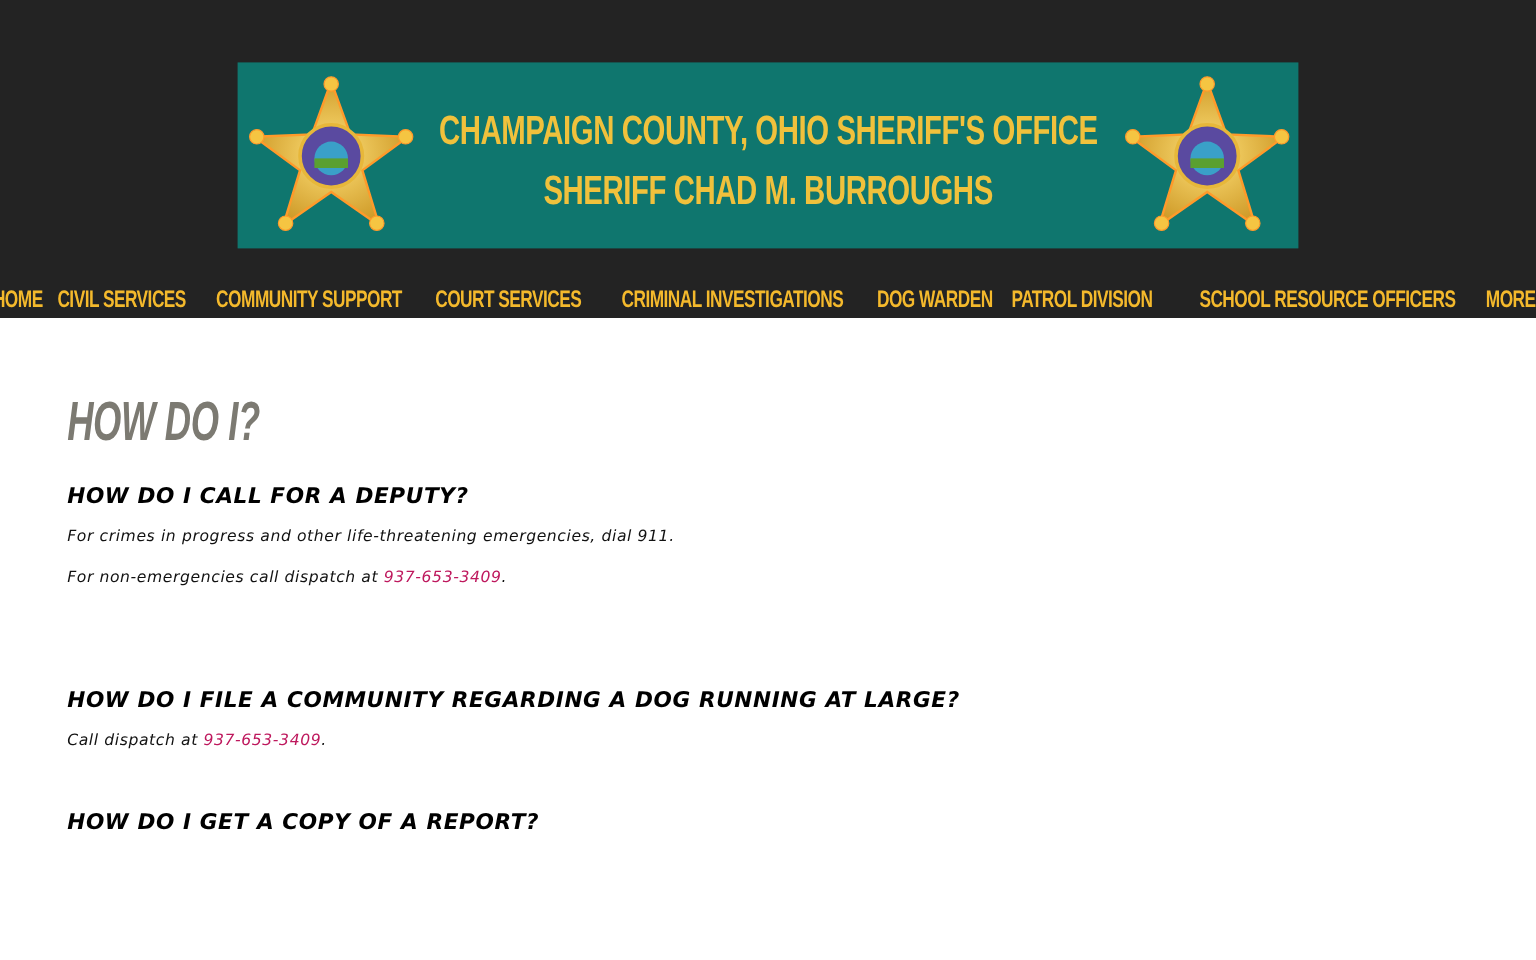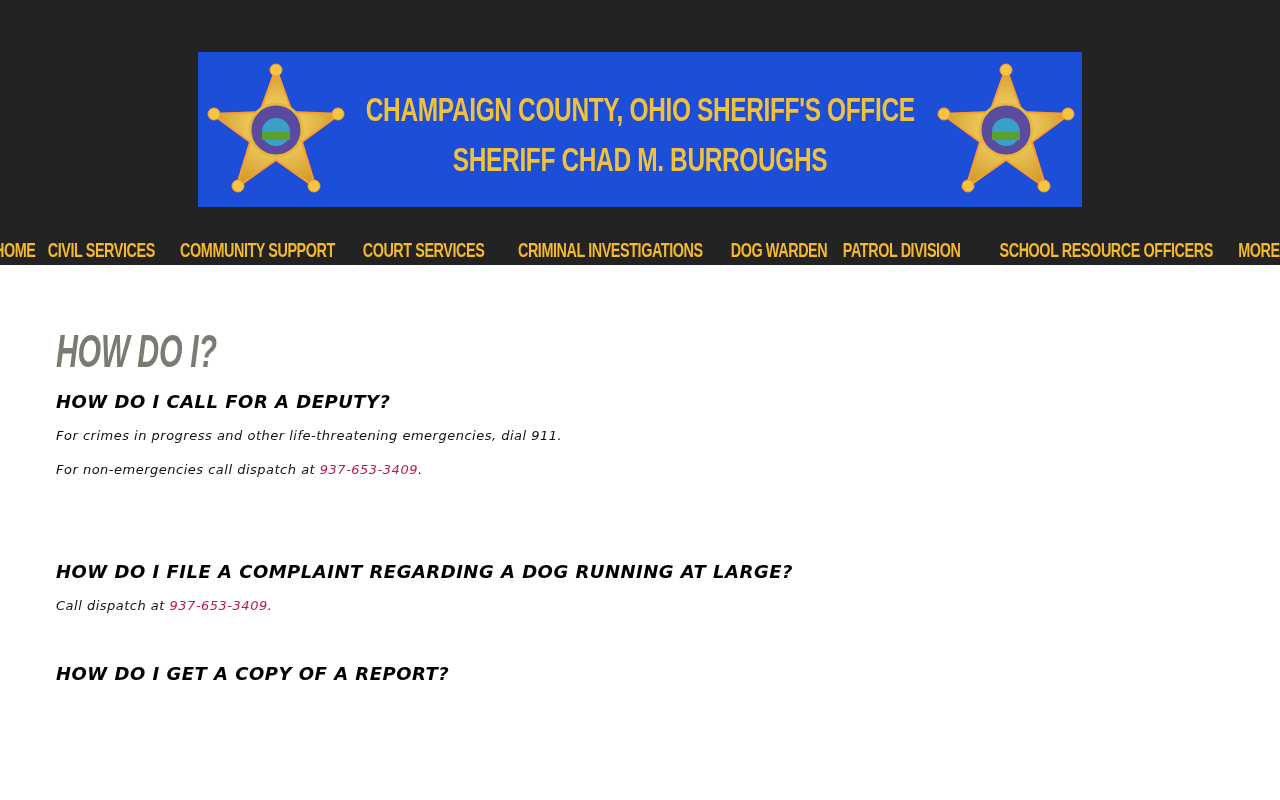--- a/index.html
+++ b/index.html
@@ -10,21 +10,21 @@
   }
   .site-header {
     background: #232323;
     height: 265px;
     position: relative;
   }
   .banner {
     position: absolute;
     left: 198px; top: 52px;
     width: 884px; height: 155px;
-    background: #1d4ed8;
+    background: #0f766e;
     overflow: hidden;
   }
   .badge {
     position: absolute;
     top: 8px;
     width: 144px; height: 140px;
   }
   .badge.left { left: 6px; }
   .badge.right { left: 736px; }
   .banner-text {
@@ -158,32 +158,32 @@
     <a href="#">DOG WARDEN</a>
     <a href="#">PATROL DIVISION</a>
     <a href="#">SCHOOL RESOURCE OFFICERS</a>
     <a href="#">MORE...</a>
   </nav>
 </header>
 
 <main class="content">
   <h1 class="page-title">HOW DO I?</h1>
 
-  <div class="faq" style="margin-top:10px;">
+  <div class="faq" style="margin-top:22px;">
     <section>
       <h3>HOW DO I CALL FOR A DEPUTY?</h3>
       <p>For crimes in progress and other life-threatening emergencies, dial 911.</p>
       <p><span>For non-emergencies call dispatch at </span><a href="#">937-653-3409</a><span>.</span></p>
     </section>
     <div class="spacer"></div>
 
     <div class="spacer"></div>
 
     <section>
-      <h3>HOW DO I FILE A COMPLAINT REGARDING A DOG RUNNING AT LARGE?</h3>
+      <h3>HOW DO I FILE A COMMUNITY REGARDING A DOG RUNNING AT LARGE?</h3>
       <p><span>Call dispatch at </span><a href="#">937-653-3409</a><span>.</span></p>
     </section>
     <div class="spacer"></div>
 
     <section>
       <h3>HOW DO I GET A COPY OF A REPORT?</h3>
     </section>
   </div>
 </main>
 

